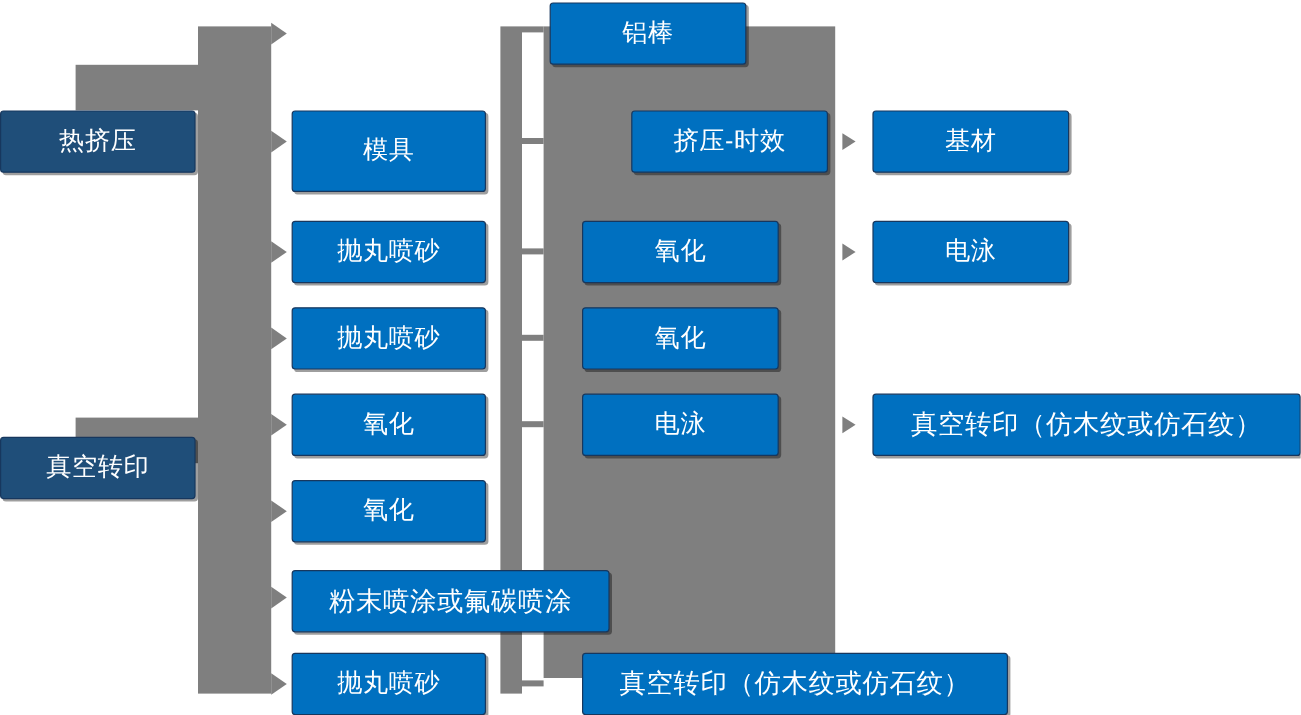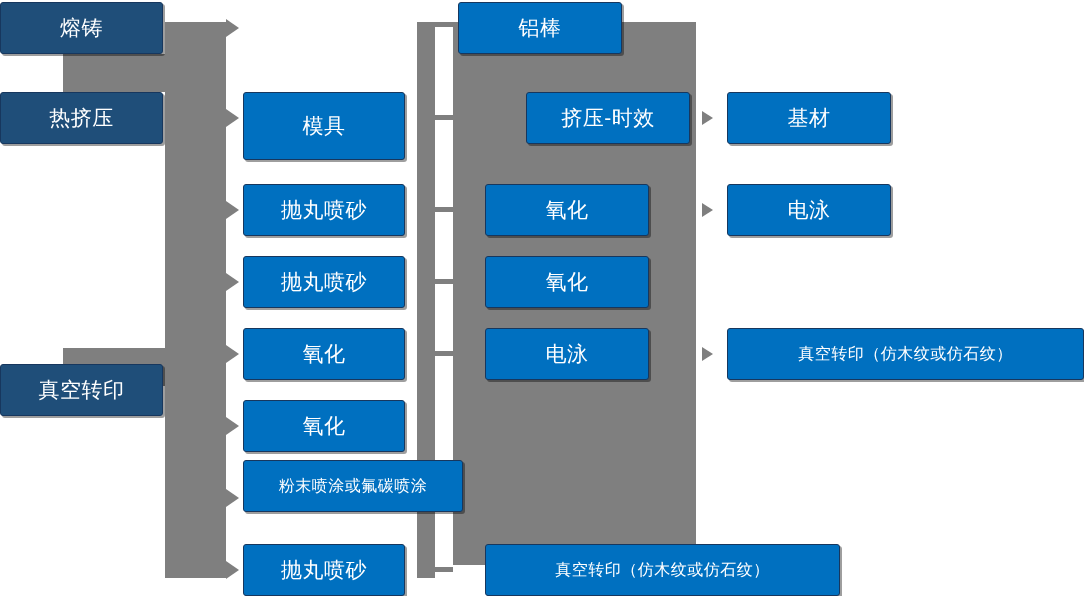--- a/index.html
+++ b/index.html
@@ -54,21 +54,21 @@
     white-space: nowrap;
     user-select: none;
   }
   .node.stage {
     background: #1F4E79;
   }
   .node.step {
     background: #0070C0;
   }
   .node.wide {
-    font-size: 16px;
+    font-size: 22px;
   }
 </style>
 </head>
 <body>
 
 <div id="canvas">
 
   <div class="gray" style="left:63px; top:54px; width:102px; height:38px;"></div>
   <div class="gray" style="left:63px; top:348px; width:102px; height:38px;"></div>
   <div class="gray" style="left:165px; top:22px; width:61px; height:556px;"></div>
@@ -89,30 +89,29 @@
   <div class="gray" style="left:435px; top:115px; width:18px; height:5px;"></div>
   <div class="gray" style="left:435px; top:207px; width:18px; height:5px;"></div>
   <div class="gray" style="left:435px; top:279px; width:18px; height:5px;"></div>
   <div class="gray" style="left:435px; top:351px; width:18px; height:5px;"></div>
   <div class="gray" style="left:435px; top:567px; width:18px; height:5px;"></div>
 
   <div class="gray-arrow small" style="left:702px; top:111px;"></div>
   <div class="gray-arrow small" style="left:702px; top:203px;"></div>
   <div class="gray-arrow small" style="left:702px; top:347px;"></div>
 
-  <div class="node stage" style="left:0px; top:2px; width:163px; height:52px;">熔铸</div>
   <div class="node stage" style="left:0px; top:92px; width:163px; height:52px;">热挤压</div>
   <div class="node stage" style="left:0px; top:364px; width:163px; height:52px;">真空转印</div>
 
   <div class="node step" style="left:243px; top:92px; width:162px; height:68px;">模具</div>
   <div class="node step" style="left:243px; top:184px; width:162px; height:52px;">抛丸喷砂</div>
   <div class="node step" style="left:243px; top:256px; width:162px; height:52px;">抛丸喷砂</div>
   <div class="node step" style="left:243px; top:328px; width:162px; height:52px;">氧化</div>
   <div class="node step" style="left:243px; top:400px; width:162px; height:52px;">氧化</div>
-  <div class="node step wide" style="left:243px; top:460px; width:220px; height:52px;">粉末喷涂或氟碳喷涂</div>
+  <div class="node step wide" style="left:243px; top:475px; width:265px; height:52px;">粉末喷涂或氟碳喷涂</div>
   <div class="node step" style="left:243px; top:544px; width:162px; height:52px;">抛丸喷砂</div>
 
   <div class="node step" style="left:458px; top:2px; width:164px; height:52px;">铝棒</div>
   <div class="node step" style="left:485px; top:92px; width:164px; height:52px;margin-left:41px;">挤压-时效</div>
   <div class="node step" style="left:485px; top:184px; width:164px; height:52px;">氧化</div>
   <div class="node step" style="left:485px; top:256px; width:164px; height:52px;">氧化</div>
   <div class="node step" style="left:485px; top:328px; width:164px; height:52px;">电泳</div>
   <div class="node step wide" style="left:485px; top:544px; width:355px; height:52px;">真空转印（仿木纹或仿石纹）</div>
 
   <div class="node step" style="left:727px; top:92px; width:164px; height:52px;">基材</div>

